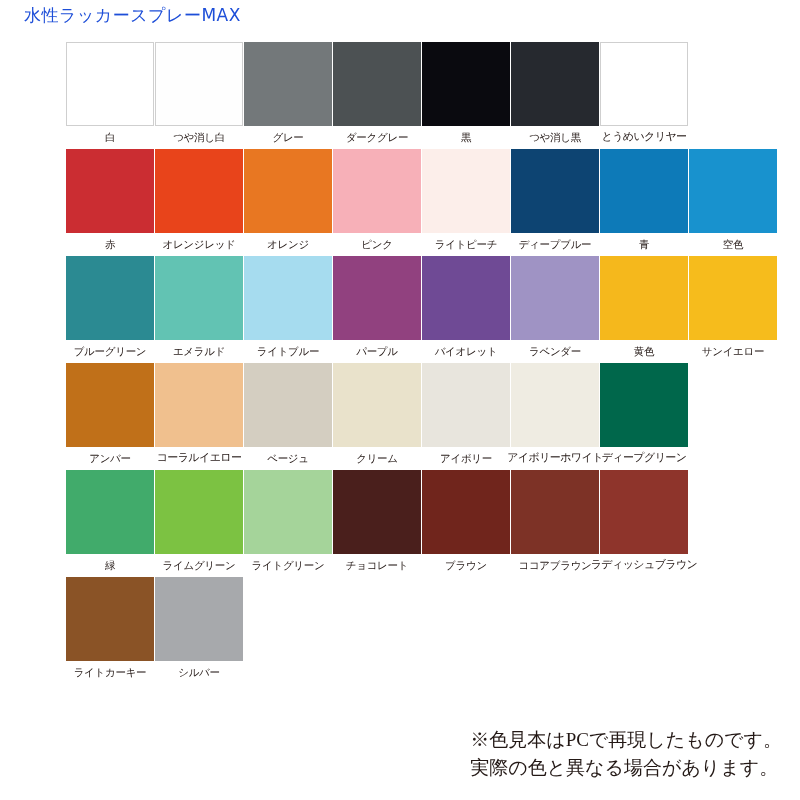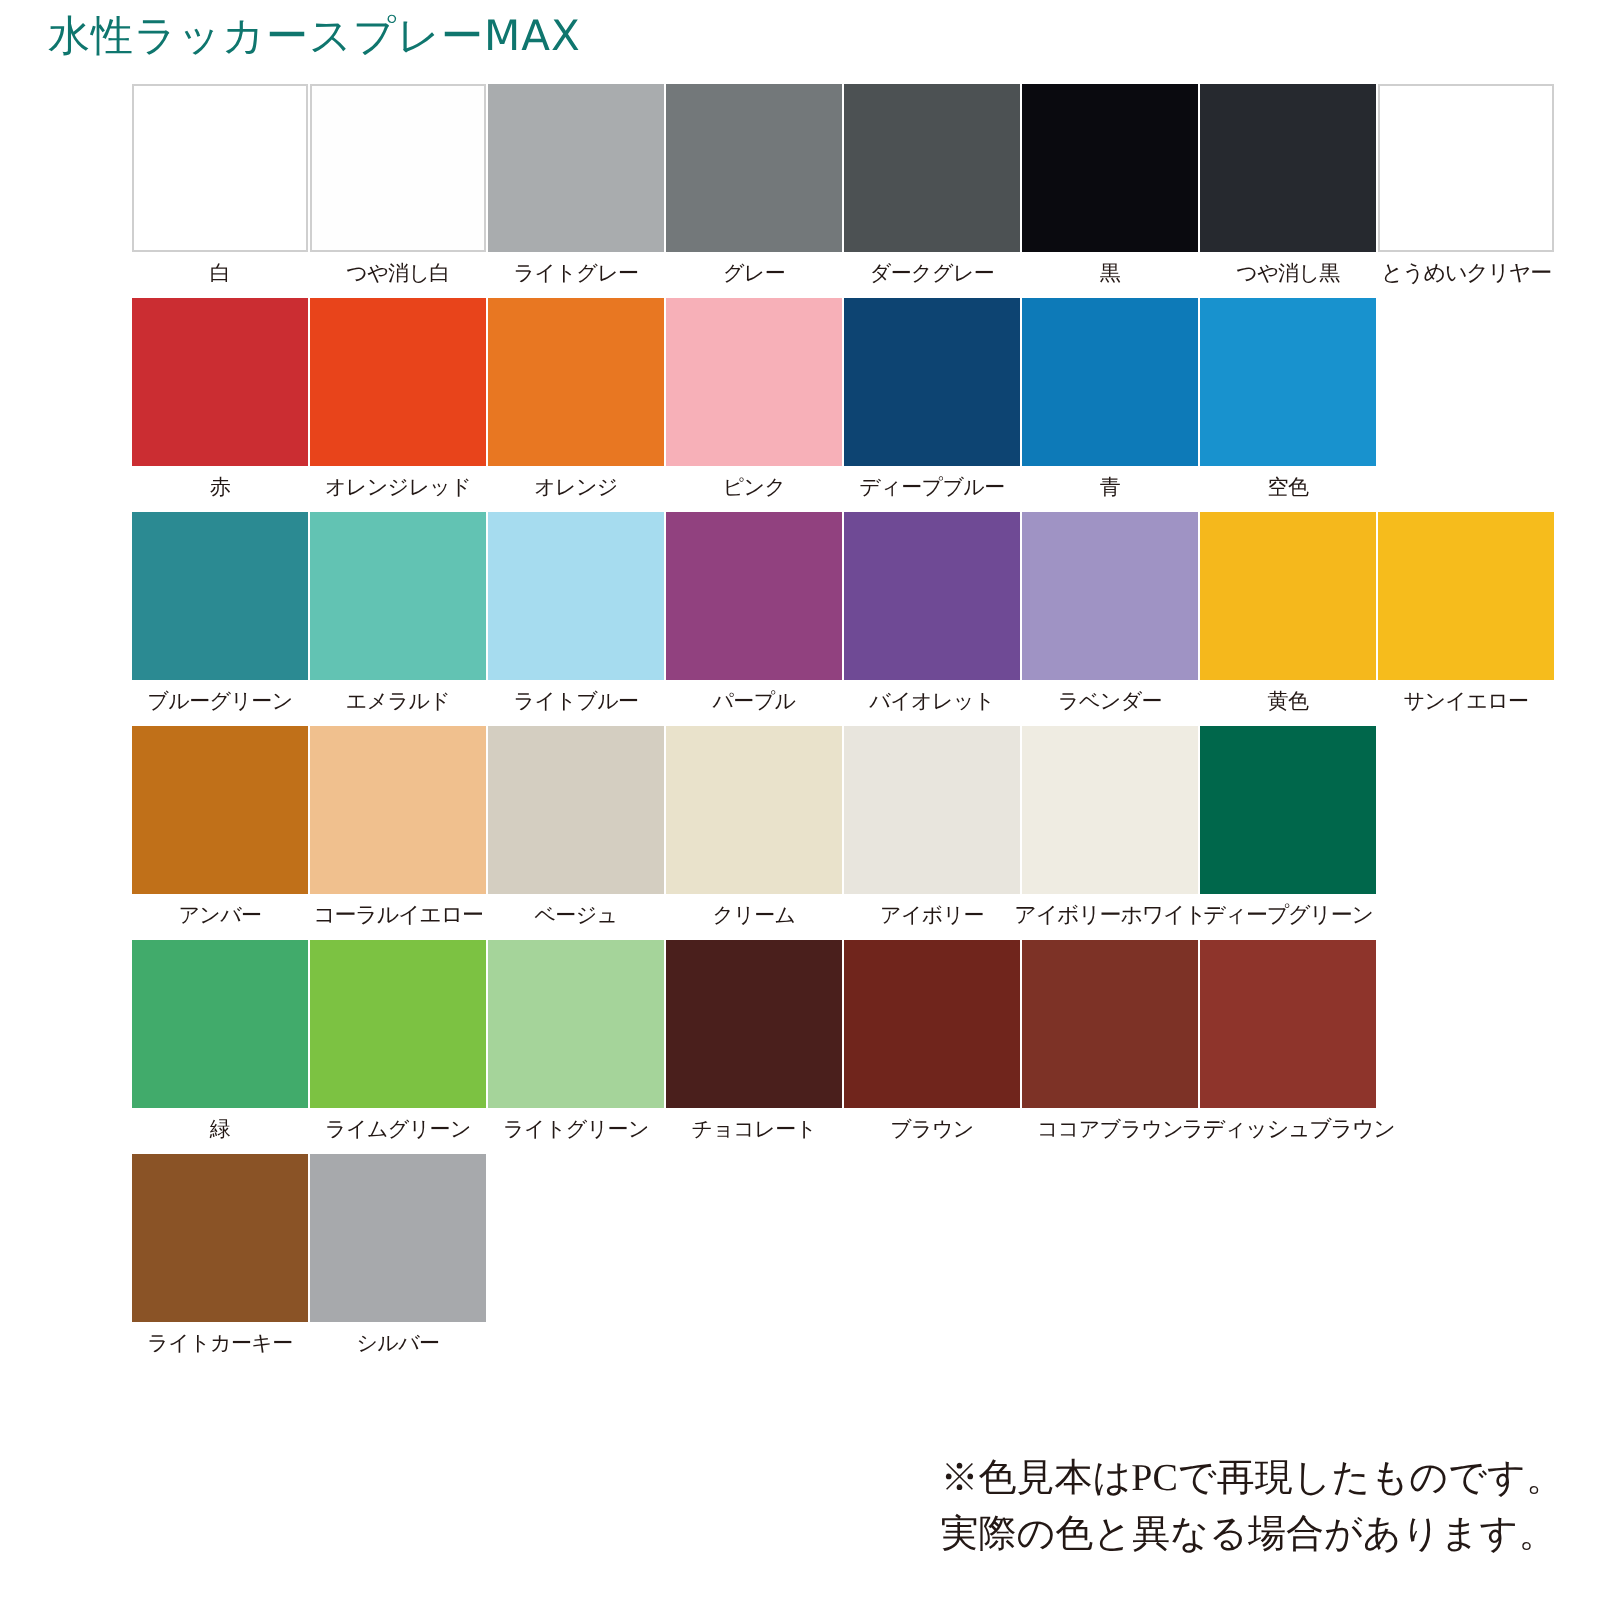--- a/index.html
+++ b/index.html
@@ -12,23 +12,23 @@
     height: 800px;
     font-family: "Liberation Sans", sans-serif;
     color: #231815;
     position: relative;
     overflow: hidden;
   }
   .page-title {
     position: absolute;
     left: 24px;
     top: 4px;
-    font-size: 21px;
+    font-size: 17px;
     letter-spacing: 0.5px;
-    color: #0f766e;
+    color: #1d4ed8;
     font-family: "DejaVu Sans", sans-serif;
     white-space: nowrap;
   }
   .grid {
     position: absolute;
     left: 66px;
     top: 42px;
     width: 712px;
   }
   .row {
@@ -85,24 +85,20 @@
     <div class="row">
       <div class="cell">
         <div class="swatch bordered" style="background: rgb(255, 255, 255);"></div>
         <div class="label">白</div>
       </div>
       <div class="cell">
         <div class="swatch bordered" style="background: rgb(254, 254, 254);"></div>
         <div class="label">つや消し白</div>
       </div>
       <div class="cell">
-        <div class="swatch" style="background: rgb(169, 172, 174);"></div>
-        <div class="label">ライトグレー</div>
-      </div>
-      <div class="cell">
         <div class="swatch" style="background: rgb(115, 120, 122);"></div>
         <div class="label">グレー</div>
       </div>
       <div class="cell">
         <div class="swatch" style="background: rgb(76, 81, 83);"></div>
         <div class="label">ダークグレー</div>
       </div>
       <div class="cell">
         <div class="swatch" style="background: rgb(10, 10, 15);"></div>
         <div class="label">黒</div>
@@ -125,20 +121,24 @@
         <div class="swatch" style="background: rgb(232, 68, 27);"></div>
         <div class="label">オレンジレッド</div>
       </div>
       <div class="cell">
         <div class="swatch" style="background: rgb(232, 119, 34);"></div>
         <div class="label">オレンジ</div>
       </div>
       <div class="cell">
         <div class="swatch" style="background: rgb(247, 176, 184);"></div>
         <div class="label">ピンク</div>
+      </div>
+      <div class="cell">
+        <div class="swatch" style="background: rgb(252, 238, 234);"></div>
+        <div class="label">ライトピーチ</div>
       </div>
       <div class="cell">
         <div class="swatch" style="background: rgb(13, 68, 114);"></div>
         <div class="label">ディープブルー</div>
       </div>
       <div class="cell">
         <div class="swatch" style="background: rgb(13, 122, 184);"></div>
         <div class="label">青</div>
       </div>
       <div class="cell">

